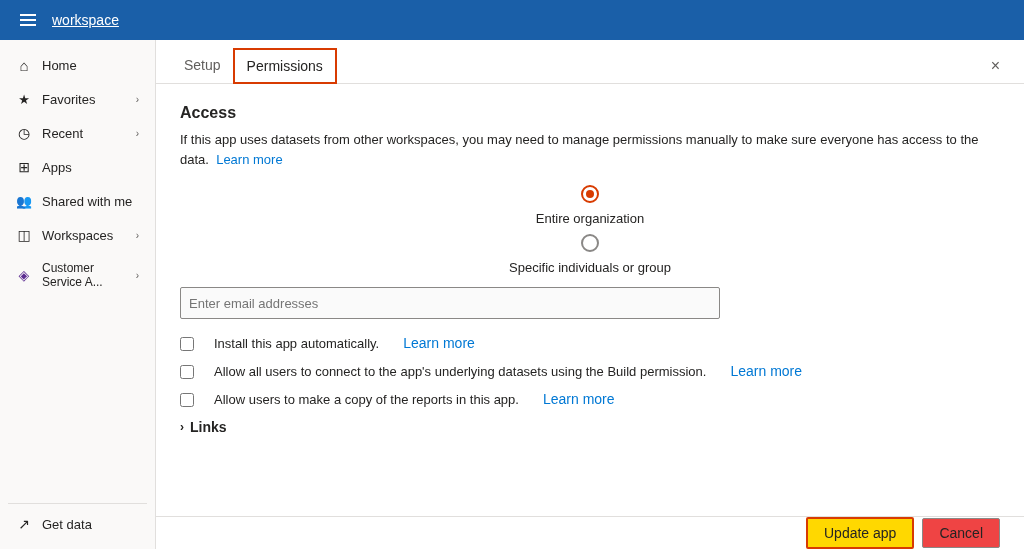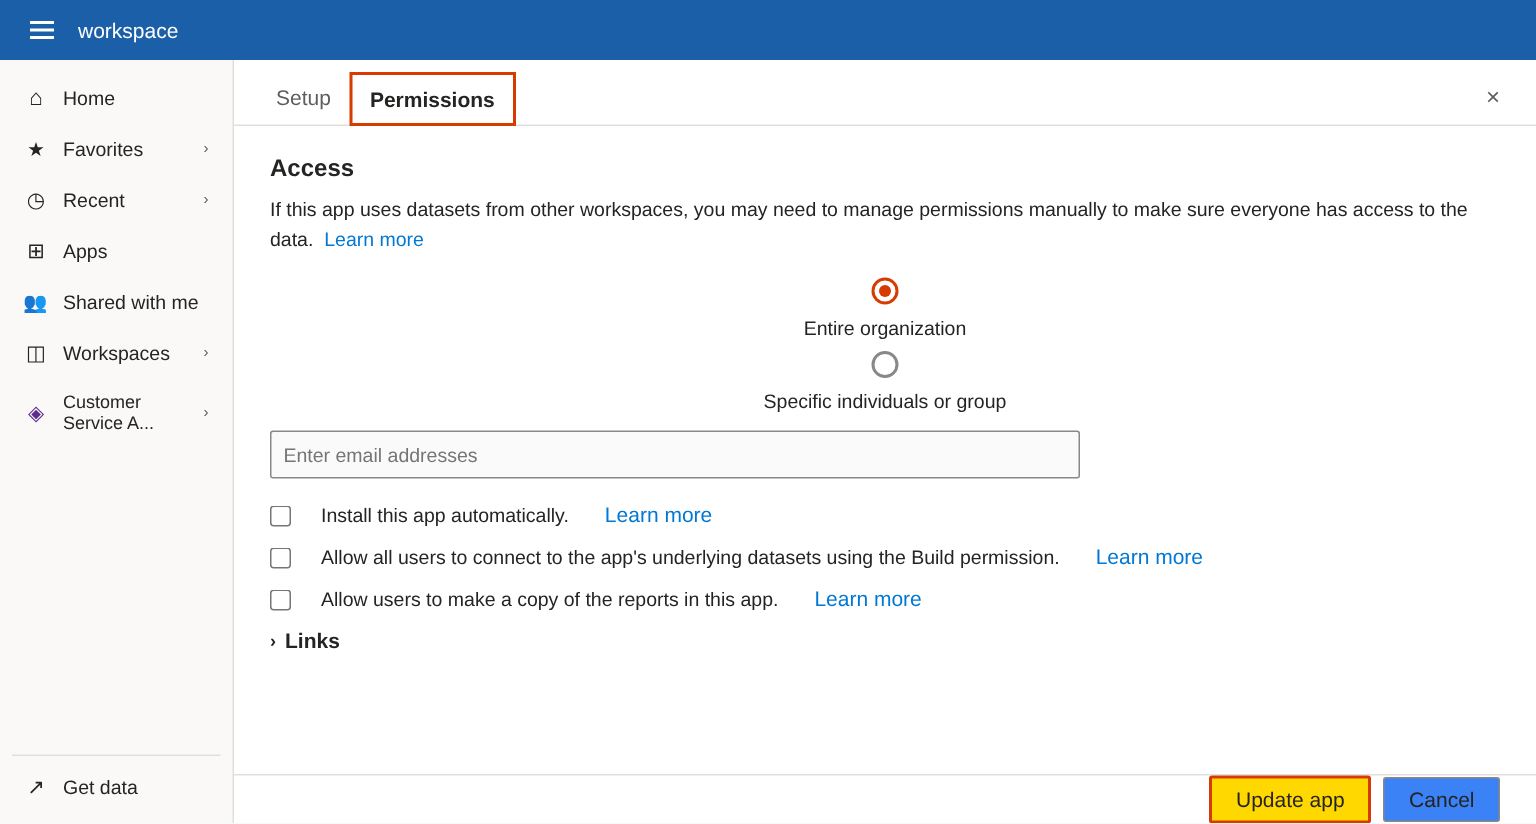--- a/index.html
+++ b/index.html
@@ -7,20 +7,21 @@
 
     
     .top-header {
       background: #1a5fa8;
       color: white;
       height: 40px;
       display: flex;
       align-items: center;
       padding: 0 16px;
       flex-shrink: 0;
+      text-decoration: underline;
     }
     .top-header span { font-size: 14px; font-weight: 500; }
 
     
     .main-layout {
       display: flex;
       flex: 1;
       overflow: hidden;
     }
 
@@ -72,21 +73,21 @@
     .tab {
       padding: 8px 12px;
       cursor: pointer;
       font-size: 14px;
       color: #605e5c;
       border-bottom: 2px solid transparent;
       margin-bottom: -1px;
     }
     .tab.active-tab {
       color: #252423;
-      font-weight: 700;
+      font-weight: 400;
       border: 2px solid #d83b01;
       border-radius: 0;
       margin-bottom: -1px;
     }
     .tab-close {
       margin-left: auto;
       cursor: pointer;
       font-size: 16px;
       color: #605e5c;
       padding: 4px 8px;
@@ -215,21 +216,21 @@
       background: #ffd800;
       color: #252423;
       border: 2px solid #d83b01;
       padding: 6px 16px;
       font-size: 14px;
       font-weight: 500;
       cursor: pointer;
       border-radius: 2px;
     }
     .btn-cancel {
-      background: #3b82f6;
+      background: #ef4444;
       color: #252423;
       border: 1px solid #8a8886;
       padding: 6px 16px;
       font-size: 14px;
       cursor: pointer;
       border-radius: 2px;
     }
 
     
     .hamburger {

